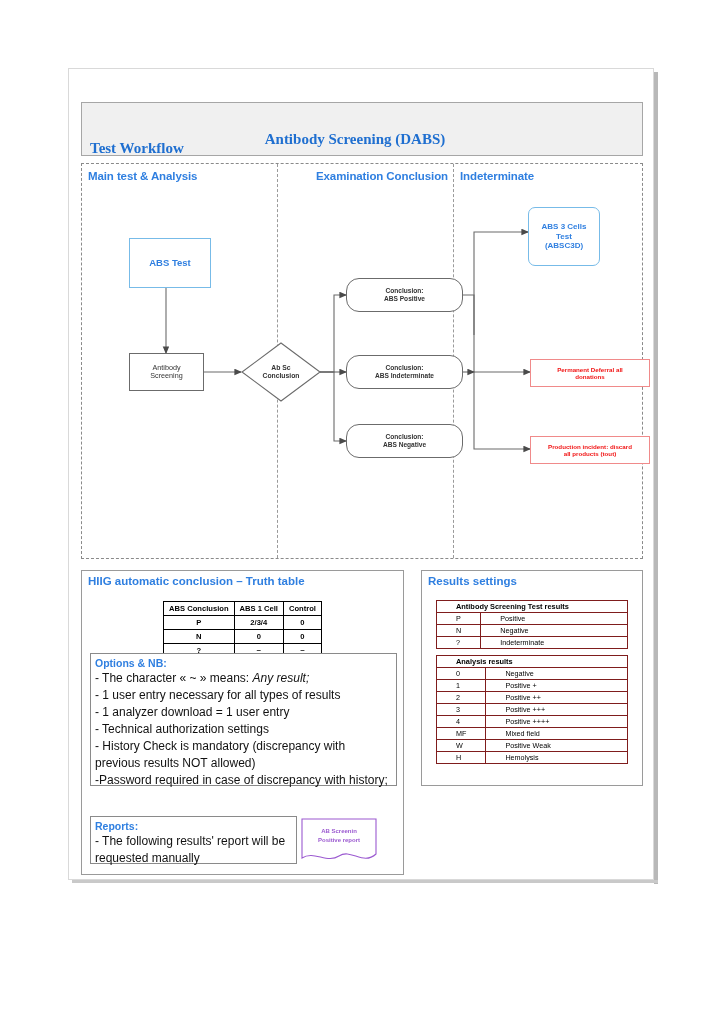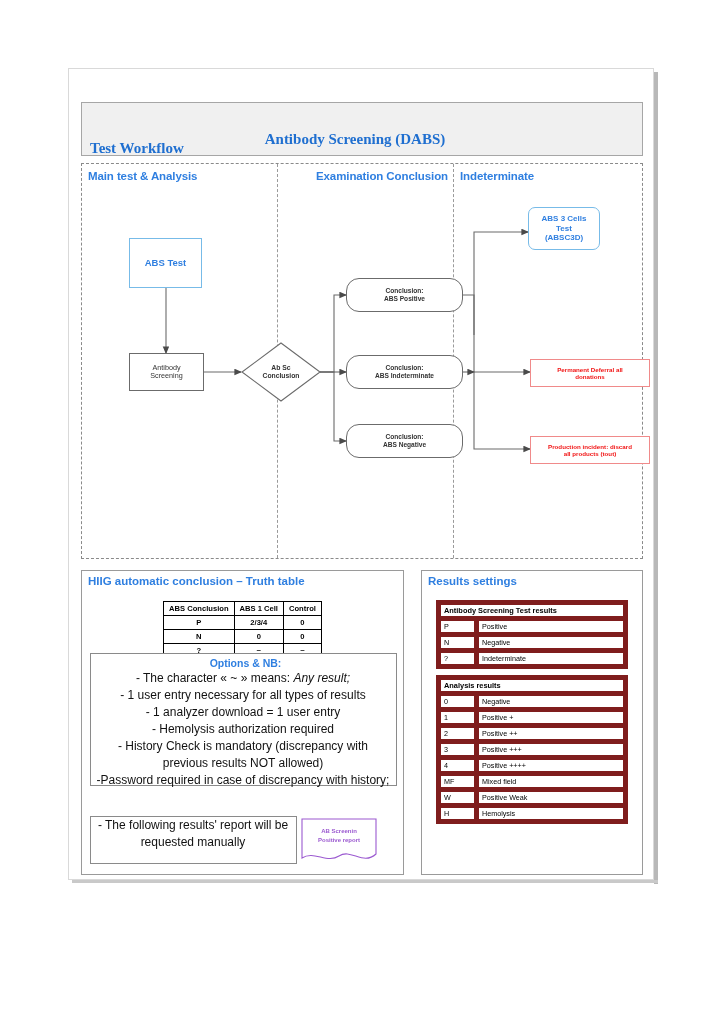--- a/index.html
+++ b/index.html
@@ -120,21 +120,21 @@
 
   
   #panel-truth{
     position:absolute; left:81px; top:570px;
     width:323px; height:305px;
     border:1px solid #9a9a9a;
     background:#ffffff;
   }
   #panel-results{
     position:absolute; left:421px; top:570px;
-    width:222px; height:305px;
+    width:222px; height:216px;
     border:1px solid #9a9a9a;
     background:#ffffff;
   }
   .panel-title{
     font-weight:bold; font-size:11.5px; color:#2f7fe0;
     padding:4px 0 13px 6px;
   }
 
   
   table.tt{
@@ -151,21 +151,20 @@
     color:#000;
     font-weight:bold;
   }
   table.tt th{ font-weight:bold; }
 
   
   .subbox{
     position:absolute;
     border:1px solid #8a8a8a;
     background:#ffffff;
-    text-align:center;
   }
   .subbox-title{
     font-weight:bold; font-size:10.5px; color:#2f7fe0;
     padding:3px 0 1px 4px;
   }
   .subbox-line{
     font-size:12px; color:#111; padding:0 5px 0 4px;
     line-height:1.42;
   }
   .subbox-line i{ font-style:italic; }
@@ -183,23 +182,23 @@
   }
 
   
   table.rt{
     border-collapse:collapse;
     margin:0 auto;
     width:192px;
     background:#fff;
   }
   table.rt td{
-    border:5px solid #7f1d1d;
+    border:1px solid #7f1d1d;
     font-size:7.2px;
-    padding:1px 3px;
+    padding:1px 19px;
     color:#000;
   }
   table.rt td.k{ width:38px; }
   table.rt td.hdr{
     font-weight:bold;
     font-size:7.4px;
   }
   td.hdr-teal{ color:#1a8a86; }
 </style>
 </head>
@@ -241,21 +240,21 @@
 
       <path d="M381,131 L392,131 L392,208 L448,208"></path>
       <path d="M381,208 L392,208"></path>
 
       <path d="M392,171 L392,68 L446,68"></path>
 
       <path d="M392,208 L392,285 L448,285"></path>
     </g>
   </svg>
 
-  <div class="node node-abs-test" style="left:47px; top:74px; width:73px; height:50px;">
+  <div class="node node-abs-test" style="left:47px; top:74px; width:82px; height:50px;">
     <span>ABS Test</span>
   </div>
 
   <div class="node node-proc" style="left:47px; top:189px; width:75px; height:38px;">
     <span class="ml">Antibody<br>Screening</span>
   </div>
 
   <div class="node-diamond-wrap" style="left:159px; top:178px; width:80px; height:60px;">
     <svg class="dia" viewBox="0 0 80 60">
       <polygon points="40,1 79,30 40,59 1,30" fill="#ffffff" stroke="#6b6b6b" stroke-width="1.1"></polygon>
@@ -268,21 +267,21 @@
   </div>
 
   <div class="node node-conc" style="left:264px; top:191px; width:117px; height:34px;">
     <span class="ml">Conclusion:<br>ABS Indeterminate</span>
   </div>
 
   <div class="node node-conc" style="left:264px; top:260px; width:117px; height:34px;">
     <span class="ml">Conclusion:<br>ABS Negative</span>
   </div>
 
-  <div class="node node-abs3" style="left:446px; top:43px; width:72px; height:43px;">
+  <div class="node node-abs3" style="left:446px; top:43px; width:72px; height:59px;">
     <span class="ml">ABS 3 Cells<br>Test<br>(ABSC3D)</span>
   </div>
 
   <div class="node node-red" style="left:448px; top:195px; width:120px; height:28px;">
     <span class="ml">Permanent Deferral all<br>donations</span>
   </div>
 
   <div class="node node-red" style="left:448px; top:272px; width:120px; height:28px;">
     <span class="ml">Production incident: discard<br>all products (tout)</span>
   </div>
@@ -318,26 +317,27 @@
     </tbody>
   </table>
 
   <div class="subbox" style="left:8px; top:82px; width:307px; height:133px;">
     <div class="subbox-title">Options &amp; NB:</div>
     <div class="subbox-line">
       <span>- The character « ~ » means: <i>Any result;</i></span>
     </div>
     <div class="subbox-line">- 1 user entry necessary for all types of results</div>
     <div class="subbox-line">- 1 analyzer download = 1 user entry</div>
-    <div class="subbox-line">- Hemolysis authorization required</div>
+    <div class="subbox-line">- Technical authorization settings</div>
     <div class="subbox-line">- History Check is mandatory (discrepancy with previous results NOT allowed)</div>
     <div class="subbox-line">-Password required in case of discrepancy with history;</div>
   </div>
 
   <div class="subbox" style="left:8px; top:245px; width:207px; height:48px;">
+    <div class="subbox-title">Reports:</div>
     <div class="subbox-line ml">- The following results' report will be requested manually</div>
   </div>
 </div>
 
 <div id="report-doc">
   <svg viewBox="0 0 76 46" width="76" height="46">
     <path d="M1,1 H75 V36 C62,48 50,30 38,38 C26,46 13,32 1,40 Z" fill="#ffffff" stroke="#9b59d0" stroke-width="1.1"></path>
   </svg>
   <div class="doc-label ml">AB Screenin<br>Positive report</div>
 </div>

